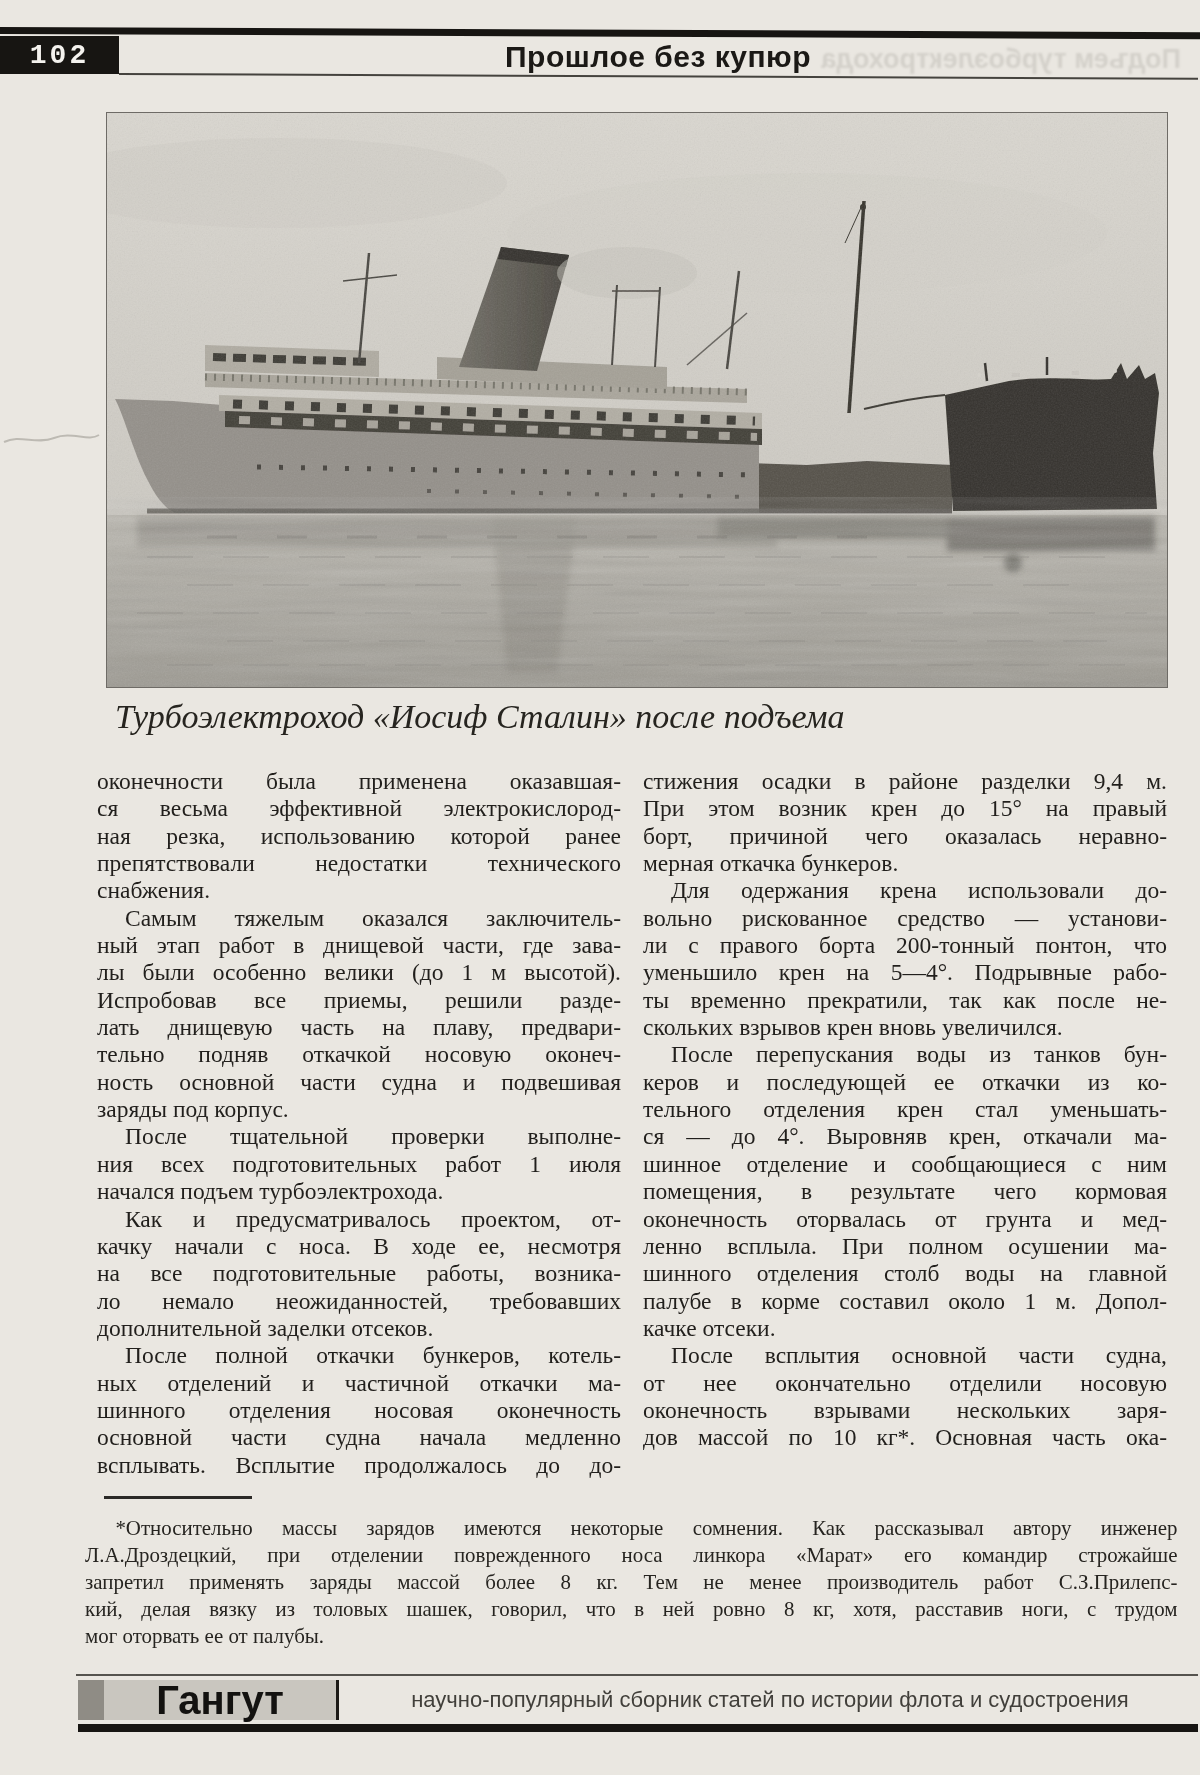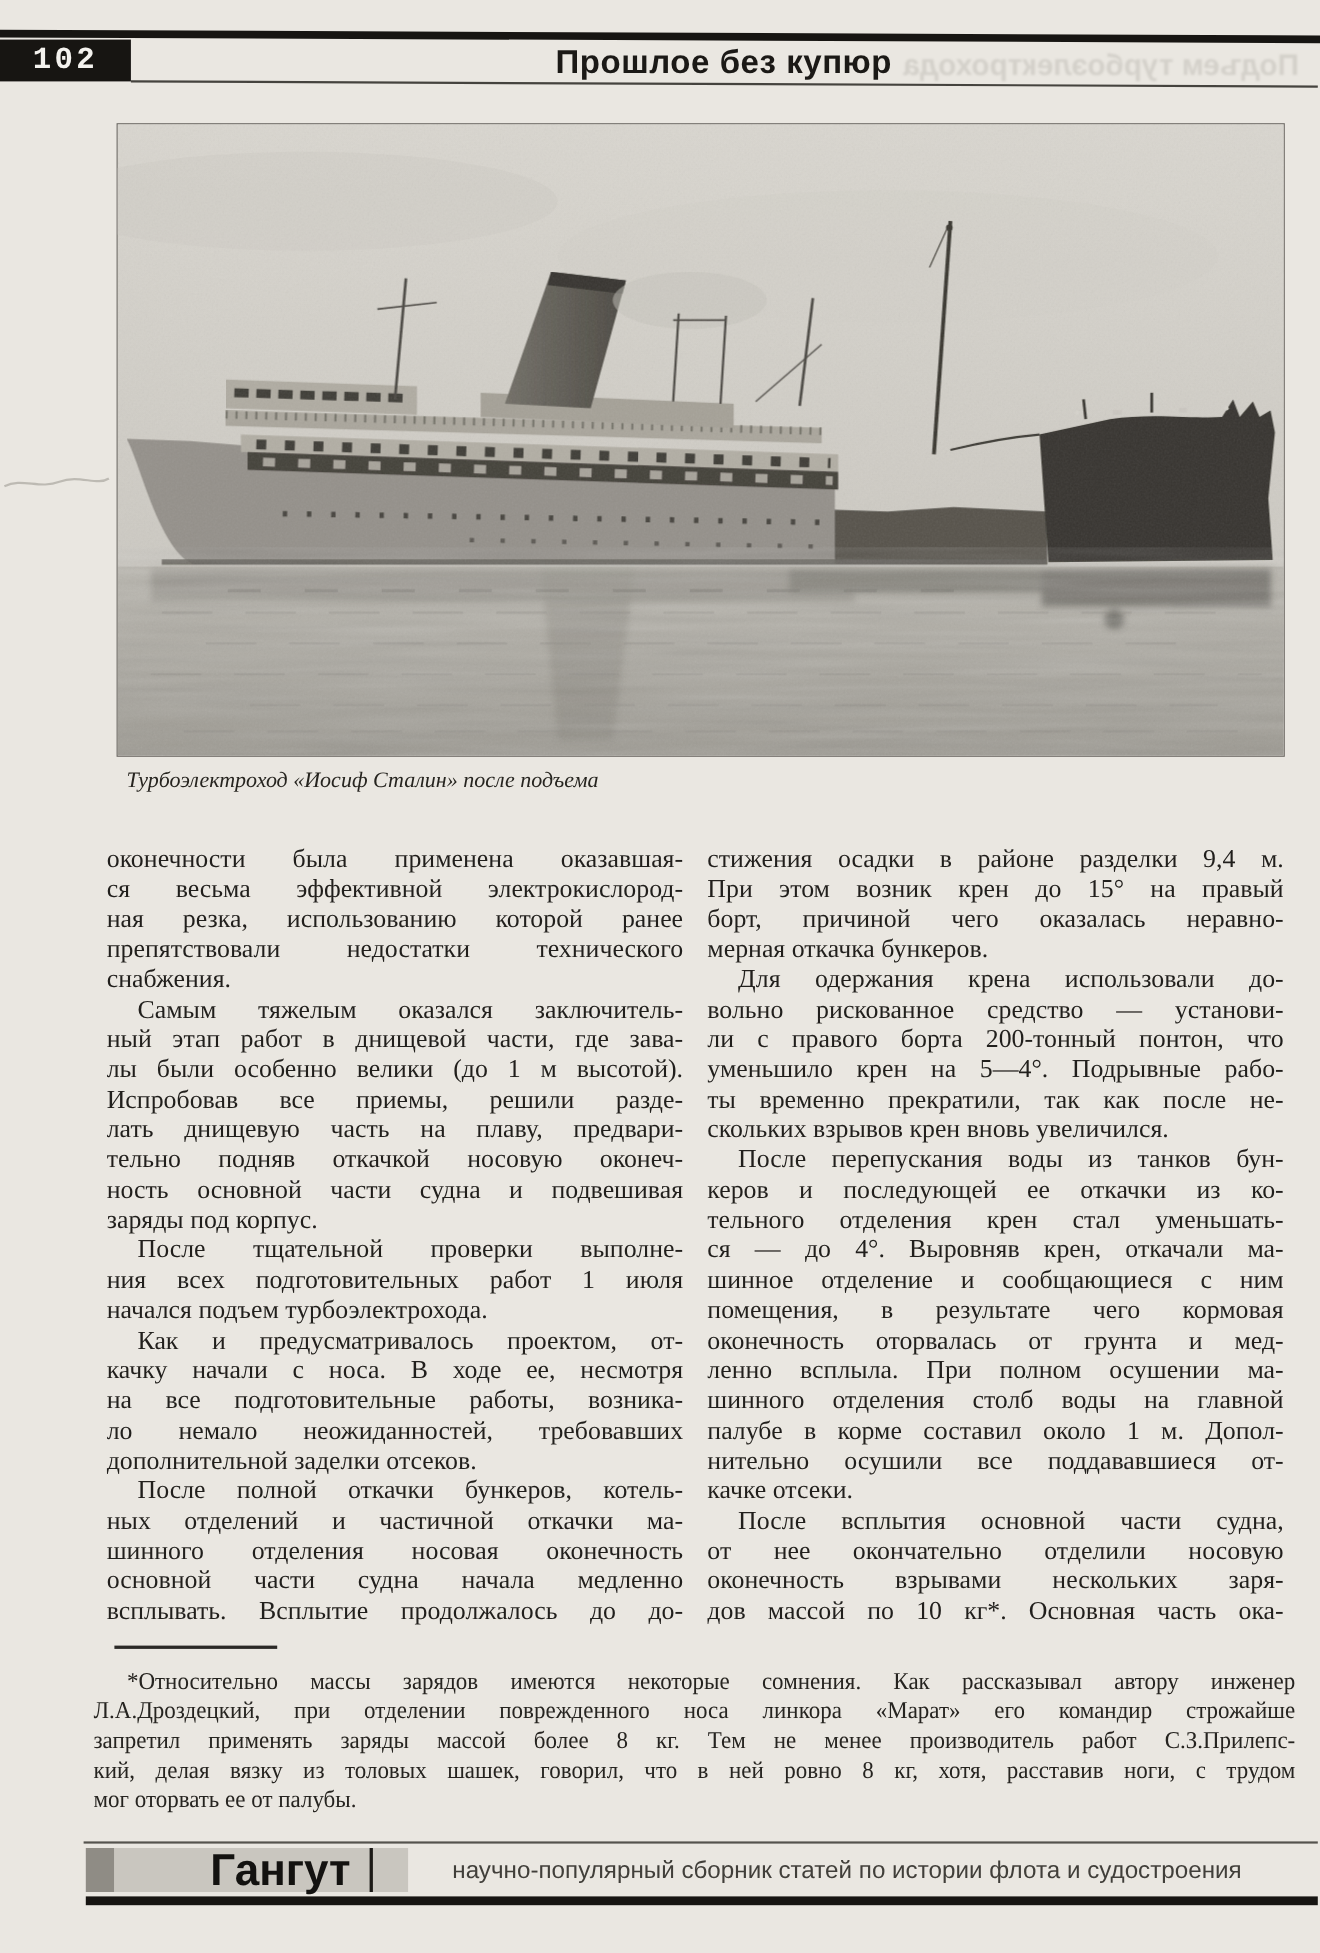--- a/index.html
+++ b/index.html
@@ -21,21 +21,21 @@
              font-family:"Liberation Sans",sans-serif;font-weight:bold;
              font-size:27px;color:#bdbab3;opacity:.5;transform:scaleX(-1);
              filter:blur(1px);white-space:nowrap;}
   .hdr-thin{left:119px;width:1079px;top:73px;height:2px;background:#45433e;
             transform:rotate(0.25deg);transform-origin:0 50%;}
 
   
   .photo{left:106px;top:112px;width:1060px;height:574px;border:1px solid #6e6b66;
          background:#d5d2cb;}
   .photo svg{display:block;width:100%;height:100%;}
-  .caption{left:115px;top:698px;font-style:italic;font-size:20px;color:#26241f;text-align:right;}
+  .caption{left:115px;top:698px;font-style:italic;font-size:34px;color:#26241f;text-align:right;}
   .margin-mark{left:2px;top:430px;opacity:.55;}
 
   
   .col{top:768px;width:524px;font-size:23.5px;color:#211f1c;}
   .col-left{left:97px;} .col-right{left:643px;}
   .bl{height:27.35px;line-height:27.35px;text-align:justify;
       text-align-last:justify;overflow:hidden;}
   .bl.ind{text-indent:28px;}
   .bl.fin{text-align-last:left;}
 
@@ -45,21 +45,21 @@
             transform:scaleX(0.95);transform-origin:0 0;}
   .fn-line{height:27px;line-height:27px;text-align:justify;text-align-last:justify;
            overflow:hidden;}
   .fn-line.ind{text-indent:32px;}
   .fn-line.fin{text-align-last:left;}
 
   
   .ft-thin{left:76px;width:1122px;top:1674px;height:2px;background:#55534e;}
   .ft-square{left:78px;top:1680px;width:26px;height:40px;background:#8f8c85;}
   .ft-logo-box{left:104px;top:1680px;width:232px;height:40px;background:#c9c6bf;
-               display:flex;align-items:center;justify-content:center;padding-left:35px;}
+               display:flex;align-items:center;justify-content:center;}
   .ft-logo{font-family:"Liberation Sans",sans-serif;font-weight:bold;
            font-size:40px;color:#131210;letter-spacing:0;line-height:40px;
            transform:scaleY(1.02);}
   .ft-divider{left:336px;top:1680px;width:3px;height:40px;background:#1c1a17;}
   .ft-subtitle{left:350px;top:1680px;width:840px;height:40px;line-height:40px;
                text-align:center;font-family:"Liberation Sans",sans-serif;
                font-size:22px;color:#413f3a;}
   .ft-thick{left:78px;width:1120px;top:1724px;height:8px;background:#171512;}
 </style>
 </head>
@@ -230,21 +230,20 @@
       <div class="bl ind">После перепускания воды из танков бун-</div>
       <div class="bl">керов и последующей ее откачки из ко-</div>
       <div class="bl">тельного отделения крен стал уменьшать-</div>
       <div class="bl">ся — до 4°. Выровняв крен, откачали ма-</div>
       <div class="bl">шинное отделение и сообщающиеся с ним</div>
       <div class="bl">помещения, в результате чего кормовая</div>
       <div class="bl">оконечность оторвалась от грунта и мед-</div>
       <div class="bl">ленно всплыла. При полном осушении ма-</div>
       <div class="bl">шинного отделения столб воды на главной</div>
       <div class="bl">палубе в корме составил около 1 м. Допол-</div>
-      <div class="bl">нительно осушили все поддававшиеся от-</div>
       <div class="bl fin">качке отсеки.</div>
       <div class="bl ind">После всплытия основной части судна,</div>
       <div class="bl">от нее окончательно отделили носовую</div>
       <div class="bl">оконечность взрывами нескольких заря-</div>
       <div class="bl">дов массой по 10 кг*. Основная часть ока-</div>
     </div>
 
   <div class="abs fn-rule"></div>
   <div class="abs footnote" id="footnote">
       <div class="fn-line ind">*Относительно массы зарядов имеются некоторые сомнения. Как рассказывал автору инженер</div>

